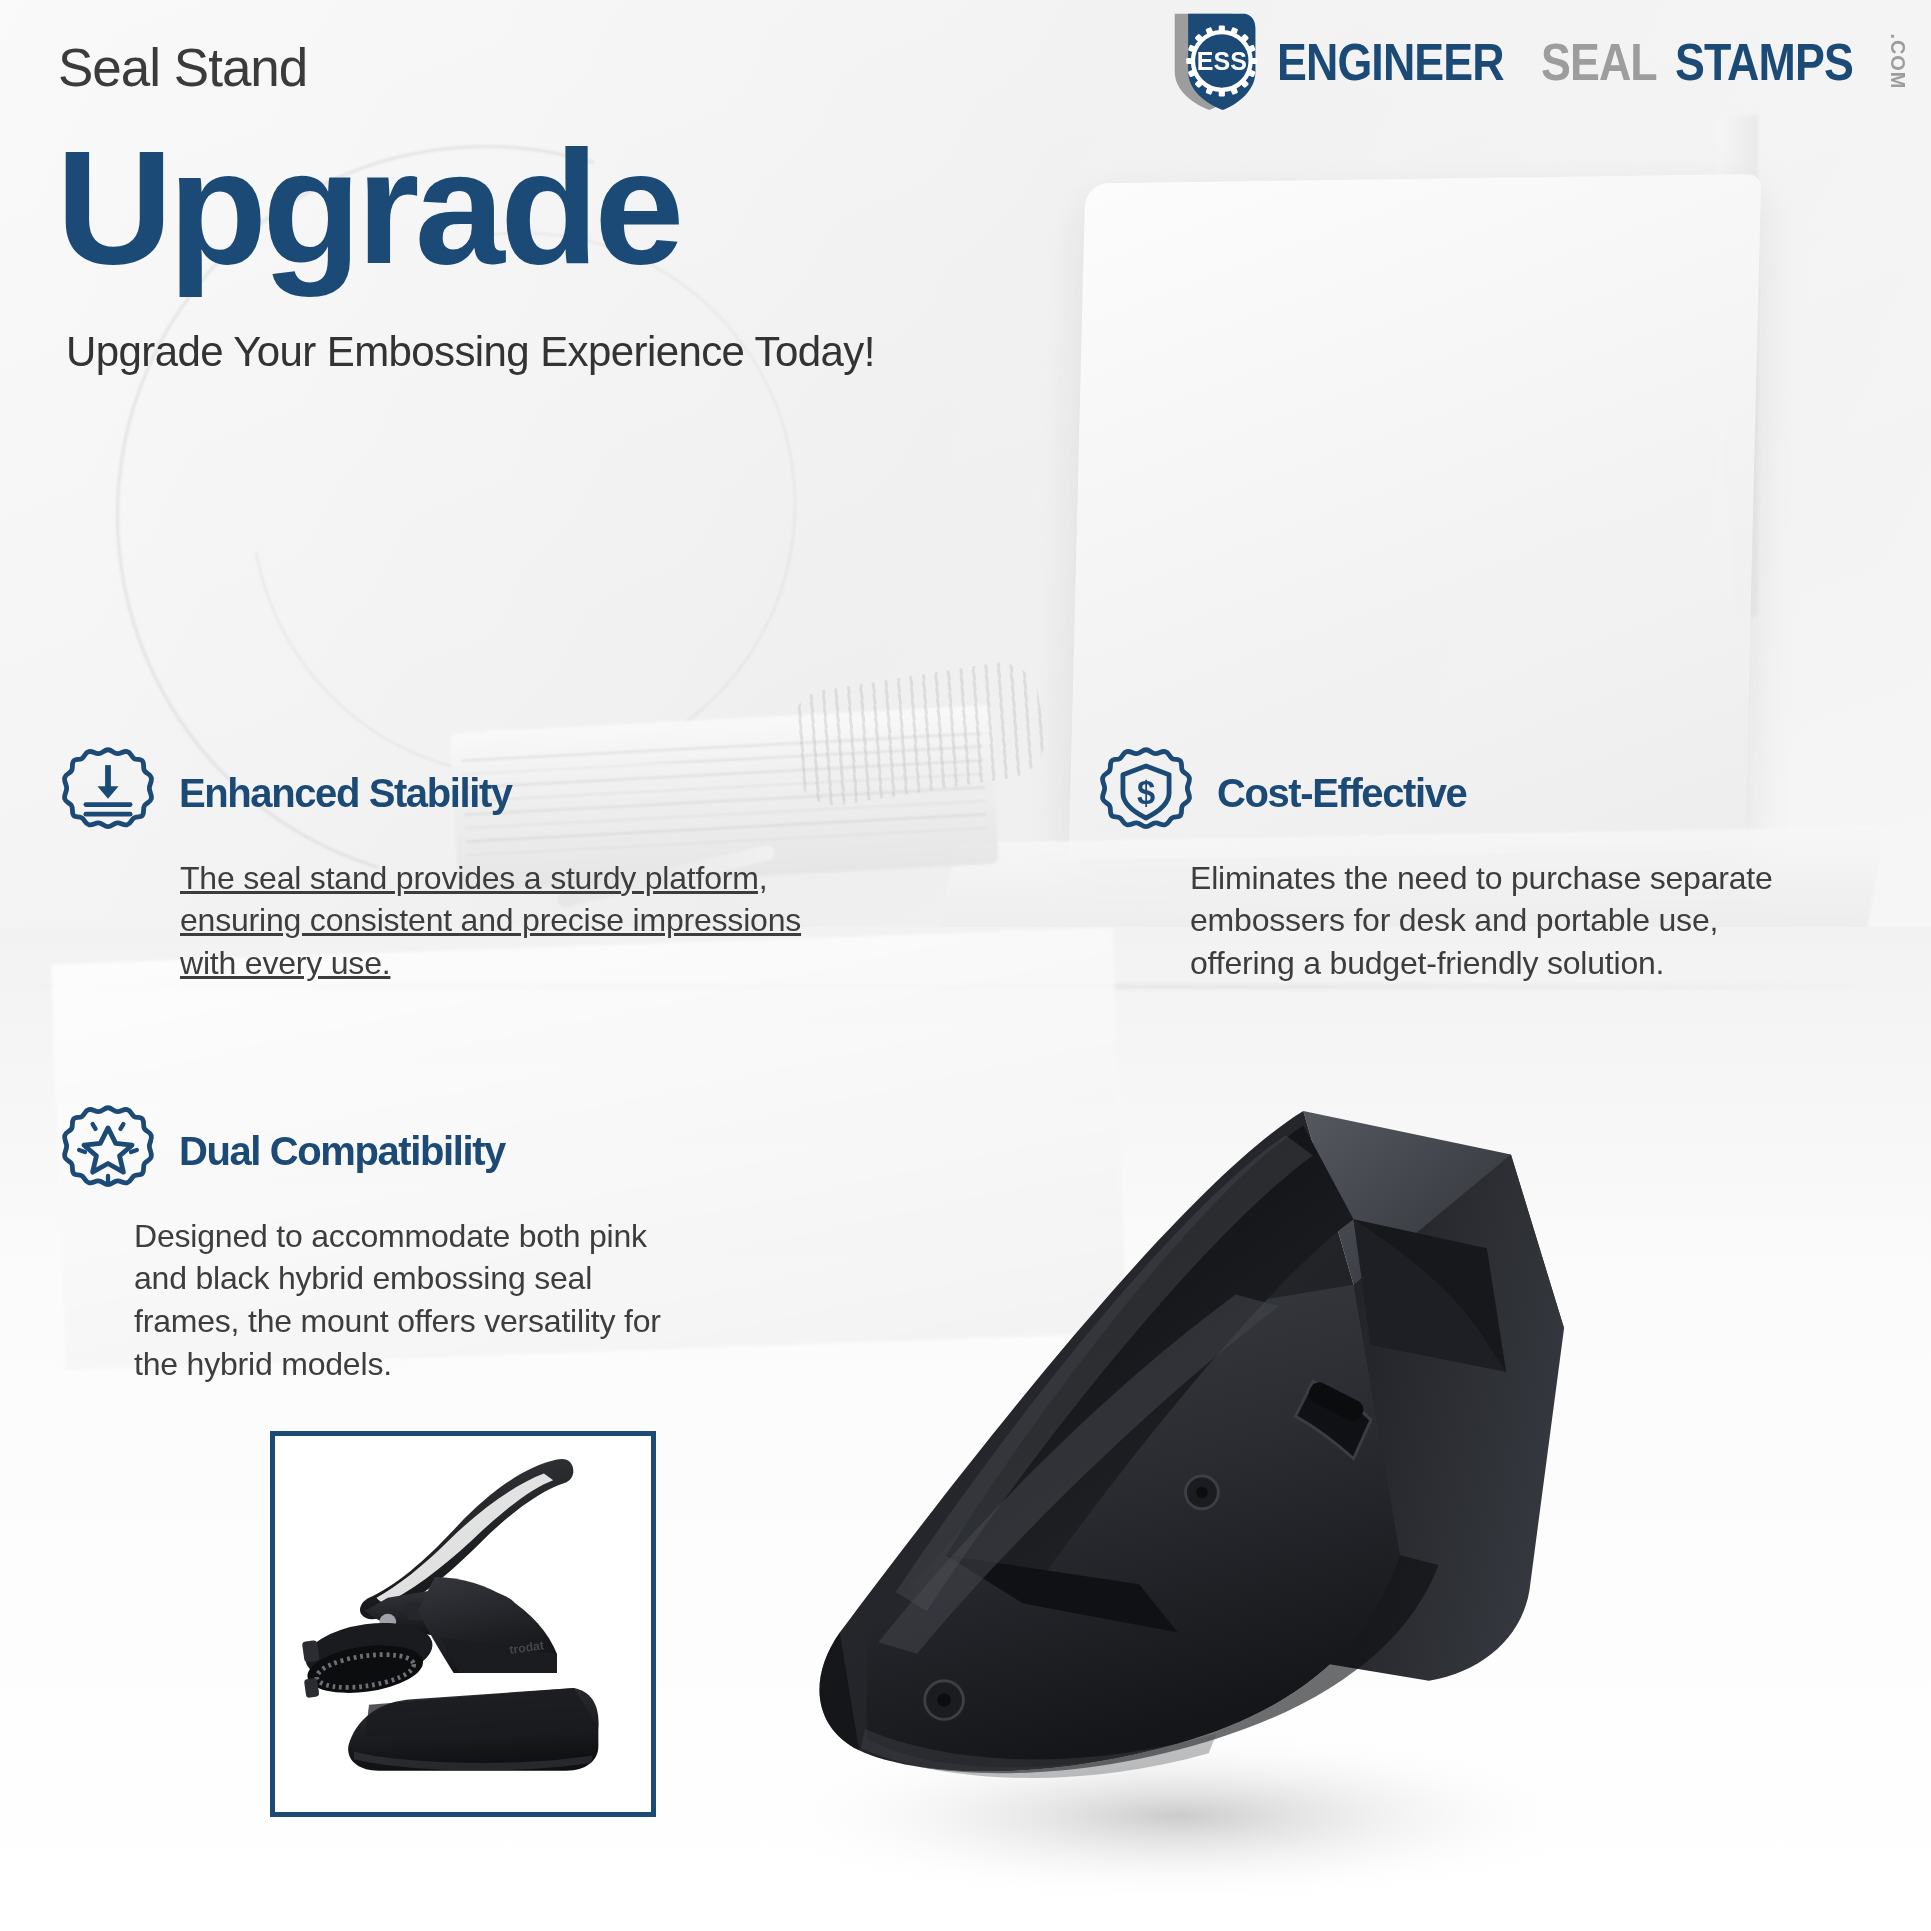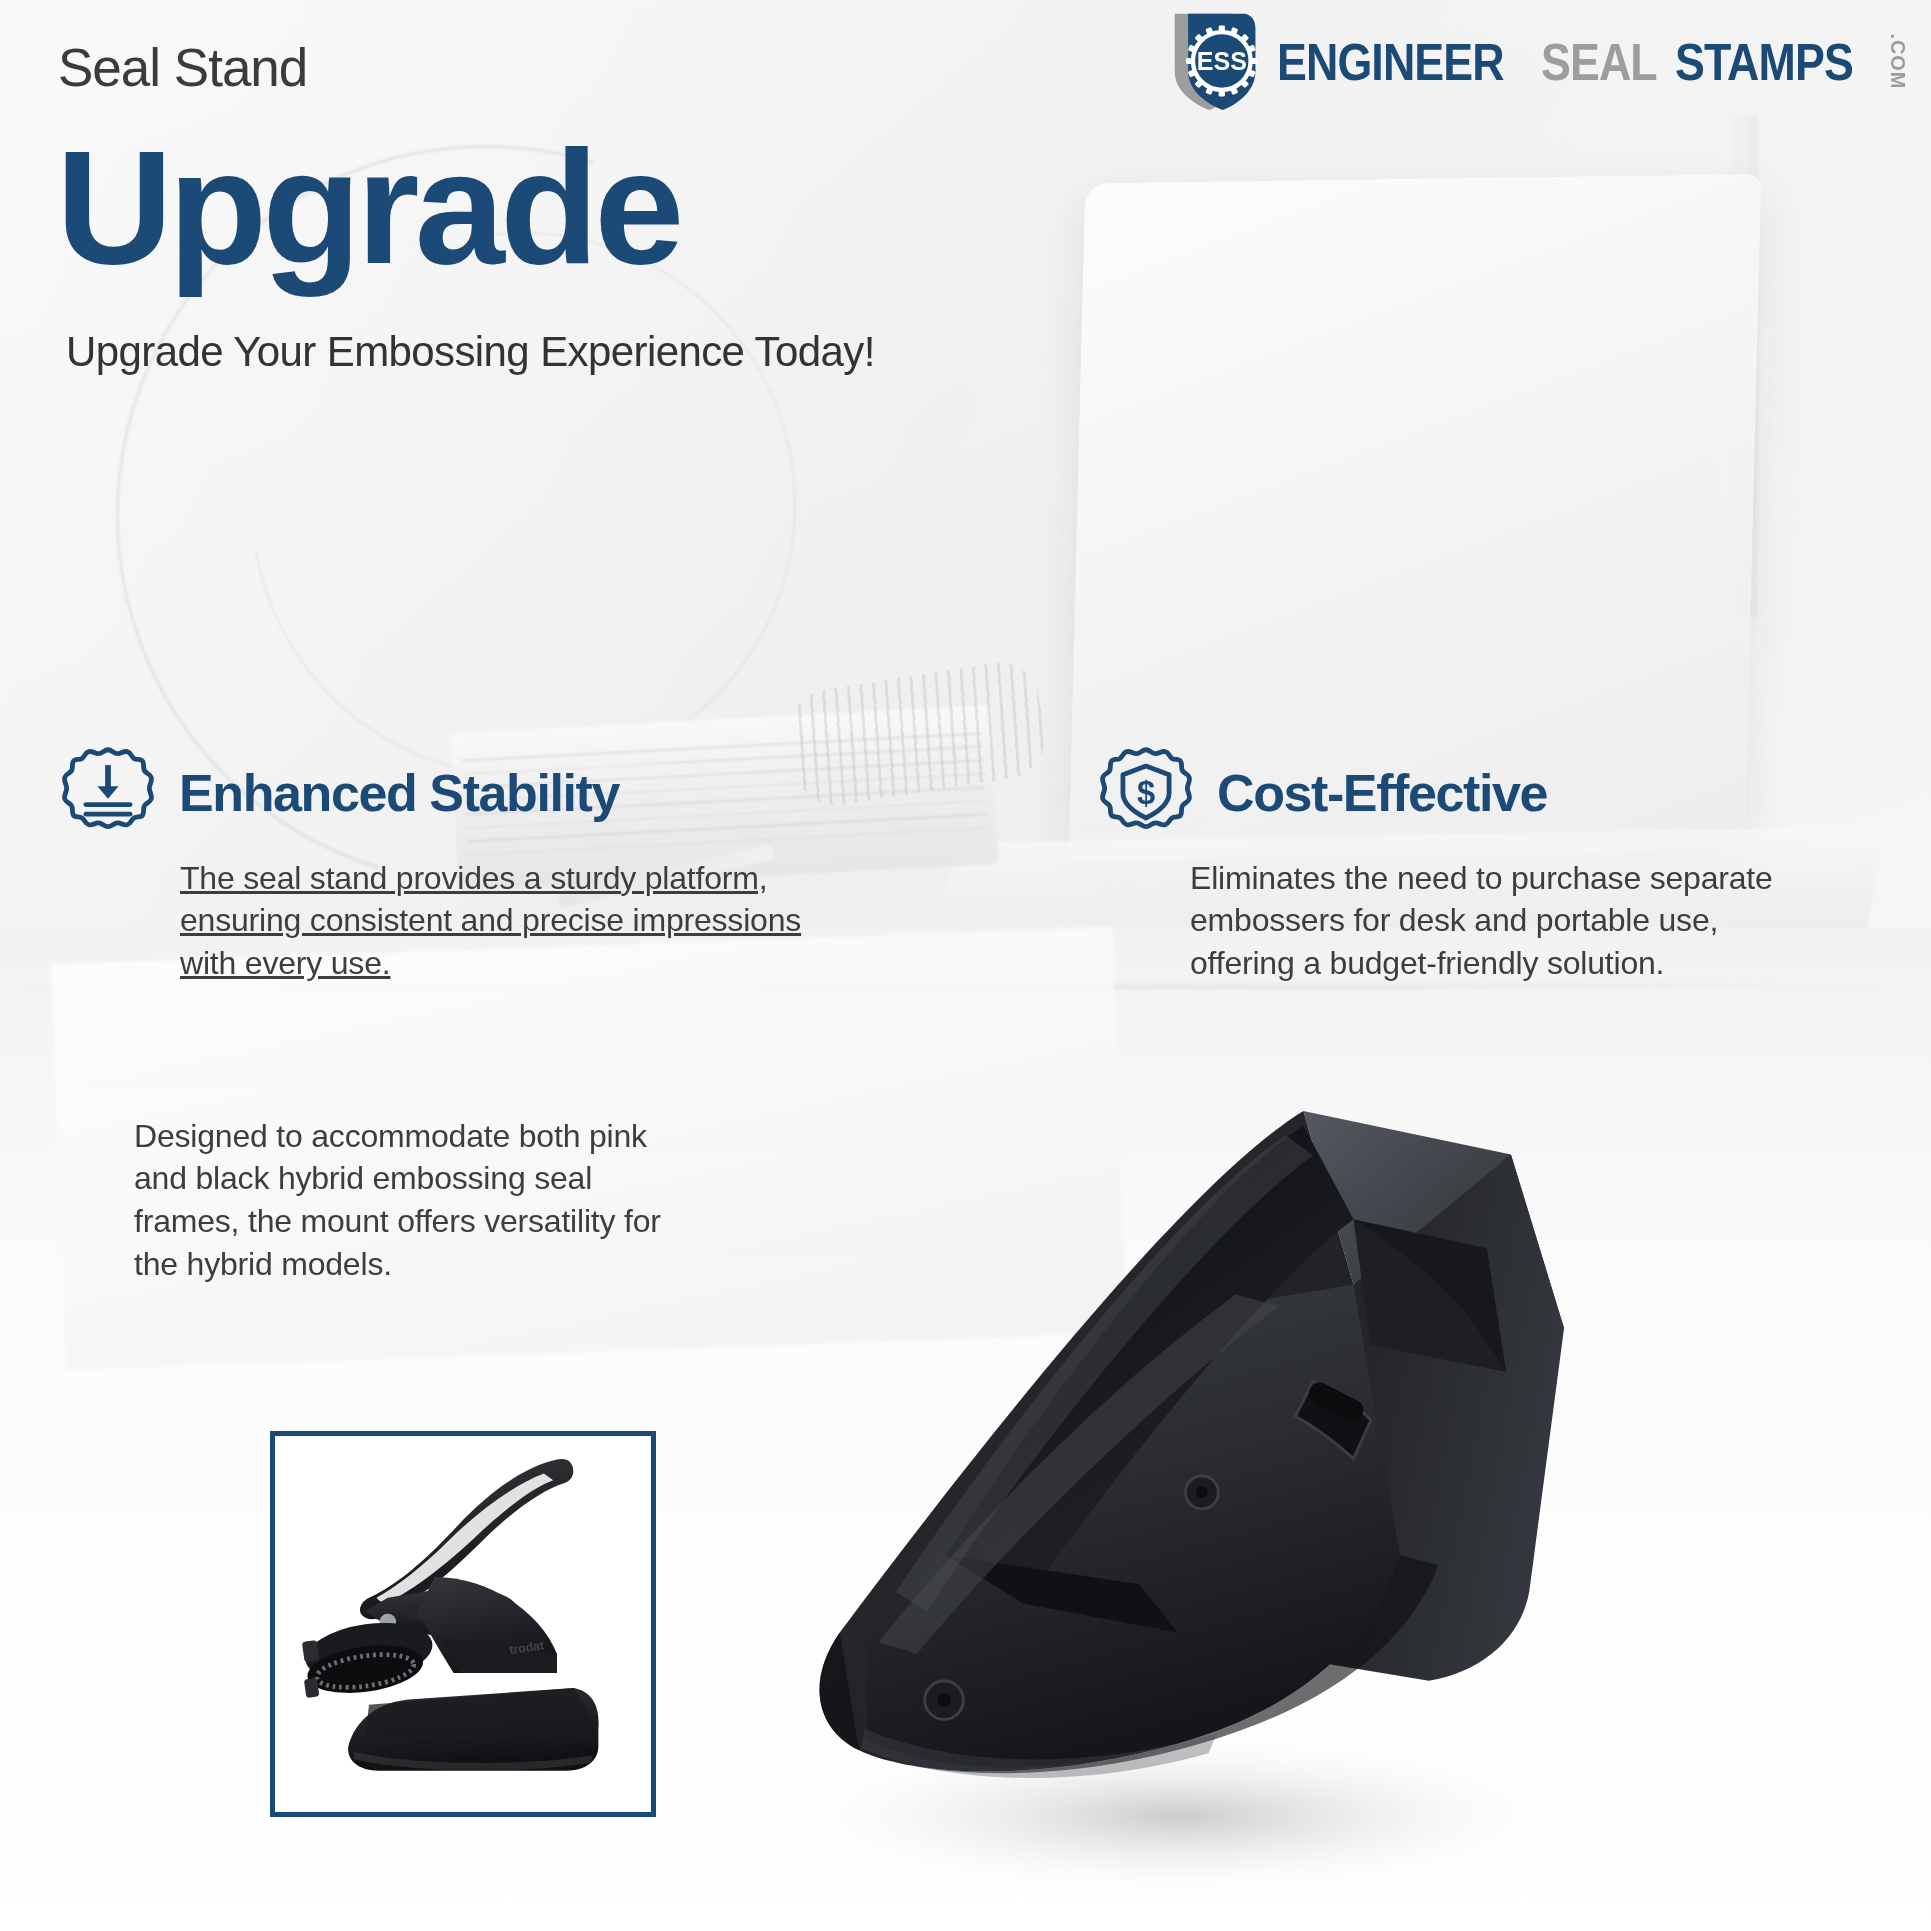--- a/index.html
+++ b/index.html
@@ -118,21 +118,21 @@
   .intro{
     position:absolute;left:60px;top:417px;width:994px;
     font-size:34px;color:#3d3d3d;line-height:1.38;letter-spacing:-0.2px;
   }
 
   
   .feature{position:absolute;}
   .f-head{display:flex;align-items:center;gap:21px;}
   .f-icon{width:100px;height:100px;flex:0 0 auto;}
   .f-title{
-    font-size:52px;font-weight:bold;color:#1c4a76;letter-spacing:-1.4px;line-height:1;
+    font-size:40px;font-weight:bold;color:#1c4a76;letter-spacing:-1.4px;line-height:1;
   }
   .f-body{
     font-size:32px;color:#3d3d3d;line-height:1.34;letter-spacing:-0.2px;
     margin-top:13.5px;
   }
 
   #feat-stability{left:58px;top:743px;width:840px;}
   #feat-stability .f-body{margin-left:122px;width:676px;text-decoration:underline;}
   #feat-cost{left:1096px;top:743px;width:811px;}
   #feat-cost .f-body{margin-left:94px;width:618px;}
@@ -290,20 +290,43 @@
           <path d="M52 24 L76 33 V52 C76 64 64 72 52 78 C40 72 28 64 28 52 V33 Z" fill="none" stroke="#1c4a76" stroke-width="5" stroke-linejoin="round"></path>
           <text x="52" y="63" text-anchor="middle" fill="#1c4a76" font-family="Liberation Sans, sans-serif" font-size="34" font-weight="bold">$</text>
         </svg>
       </div>
       <div class="f-title">Cost-Effective</div>
     </div>
     <div class="f-body">Eliminates the need to purchase separate embossers for desk and portable use, offering a budget-friendly solution.</div>
   </div>
 
   <div class="feature" id="feat-dual">
+    <div class="f-head">
+      <div class="f-icon">
+        <svg viewBox="0 0 104 104" xmlns="http://www.w3.org/2000/svg">
+          <path fill="none" stroke="#1c4a76" stroke-width="5" d="M52 7
+               C56 7 58 11 62 11 C66 11 68 8 72 9 C76 10 76 14 79 16 C82 18 86 16 88 19
+               C90 22 88 26 90 29 C92 32 96 32 97 36 C98 40 95 43 95 47 C95 51 98 54 97 58
+               C96 62 92 62 90 65 C88 68 90 72 88 75 C86 78 82 76 79 78 C76 80 76 84 72 85
+               C68 86 66 83 62 83 C58 83 56 87 52 87 C48 87 46 83 42 83 C38 83 36 86 32 85
+               C28 84 28 80 25 78 C22 76 18 78 16 75 C14 72 16 68 14 65 C12 62 8 62 7 58
+               C6 54 9 51 9 47 C9 43 6 40 7 36 C8 32 12 32 14 29 C16 26 14 22 16 19
+               C18 16 22 18 25 16 C28 14 28 10 32 9 C36 8 38 11 42 11 C46 11 48 7 52 7 Z"></path>
+          <path d="M52 28 L60 44 L77 46 L64 57 L68 74 L52 65 L36 74 L40 57 L27 46 L44 44 Z" fill="none" stroke="#1c4a76" stroke-width="5" stroke-linejoin="round"></path>
+          <g stroke="#1c4a76" stroke-width="4.5" stroke-linecap="round">
+            <line x1="36" y1="24" x2="39" y2="29"></line>
+            <line x1="68" y1="24" x2="65" y2="29"></line>
+            <line x1="22" y1="51" x2="28" y2="53"></line>
+            <line x1="82" y1="51" x2="76" y2="53"></line>
+            <line x1="52" y1="78" x2="52" y2="84"></line>
+          </g>
+        </svg>
+      </div>
+      <div class="f-title">Dual Compatibility</div>
+    </div>
     <div class="f-body">Designed to accommodate both pink and black hybrid embossing seal frames, the mount offers versatility for the hybrid models.</div>
   </div>
 
   <div class="product">
     <svg viewBox="0 0 1340 1000" xmlns="http://www.w3.org/2000/svg">
       <defs>
         <linearGradient id="bodyTop" x1="0" y1="0" x2="1" y2="1">
           <stop offset="0" stop-color="#2c2e33"></stop>
           <stop offset="55" stop-color="#1a1b1f"></stop>
           <stop offset="1" stop-color="#0f1012"></stop>

